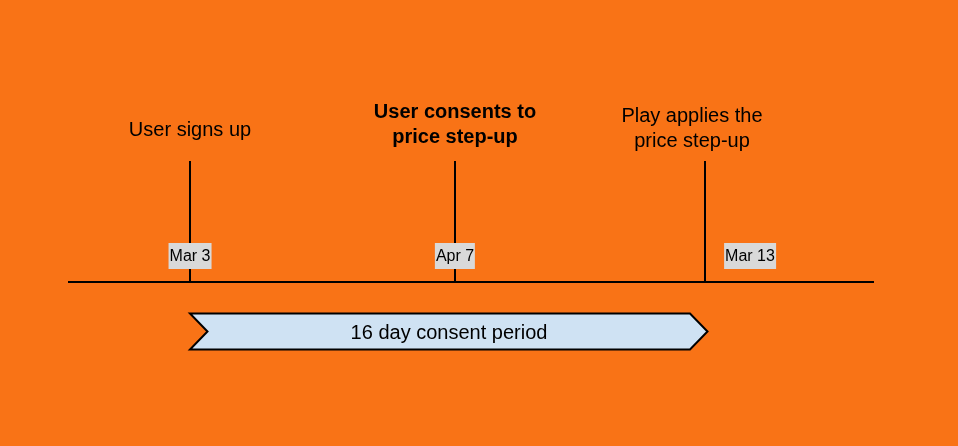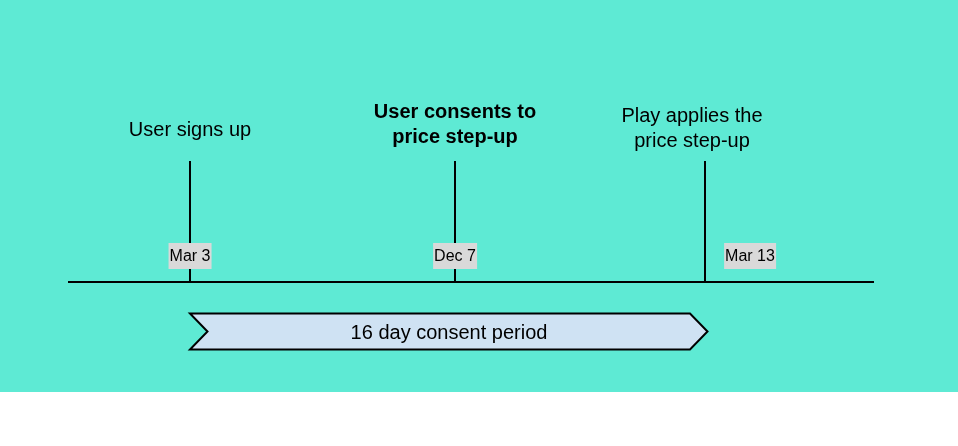--- a/index.html
+++ b/index.html
@@ -4,22 +4,22 @@
 <style>
   html, body { margin: 0; padding: 0; }
   body {
     width: 958px; height: 446px;
     background: #ffffff;
     font-family: "Liberation Sans", sans-serif;
     color: #000000;
   }
   .canvas {
     position: relative;
-    width: 958px; height: 392px;
-    background: #5eead4;
+    width: 958px; height: 446px;
+    background: #f97316;
     overflow: hidden;
   }
   .gfx { position: absolute; left: 0; top: 0; }
   .event-label {
     position: absolute;
     transform: translate(-50%, -50%);
     text-align: center;
     font-size: 20px;
     line-height: 25px;
     white-space: pre-line;
@@ -60,18 +60,18 @@
     <polygon points="190,313.5 690,313.5 707.5,331.5 690,349.5 190,349.5 207.5,331.5" fill="#cfe2f3" stroke="#000000" stroke-width="2" stroke-linejoin="miter"></polygon>
   </svg>
 
   <div class="event-label" style="left:190px; top:129px;">User signs up</div>
   <div class="event-label" style="left:455px; top:124px;font-weight:bold;">User consents to
 price step-up</div>
   <div class="event-label" style="left:692px; top:128px;">Play applies the
 price step-up</div>
 
   <div class="date-badge" style="left:190px; top:243px;">Mar 3</div>
-  <div class="date-badge" style="left:455px; top:243px;">Dec 7</div>
+  <div class="date-badge" style="left:455px; top:243px;">Apr 7</div>
   <div class="date-badge" style="left:705px; top:243px;margin-left:45px;">Mar 13</div>
 
   <div class="banner-label" style="left:449px; top:332px;">16 day consent period</div>
 
 </div>
 
 </body></html>

